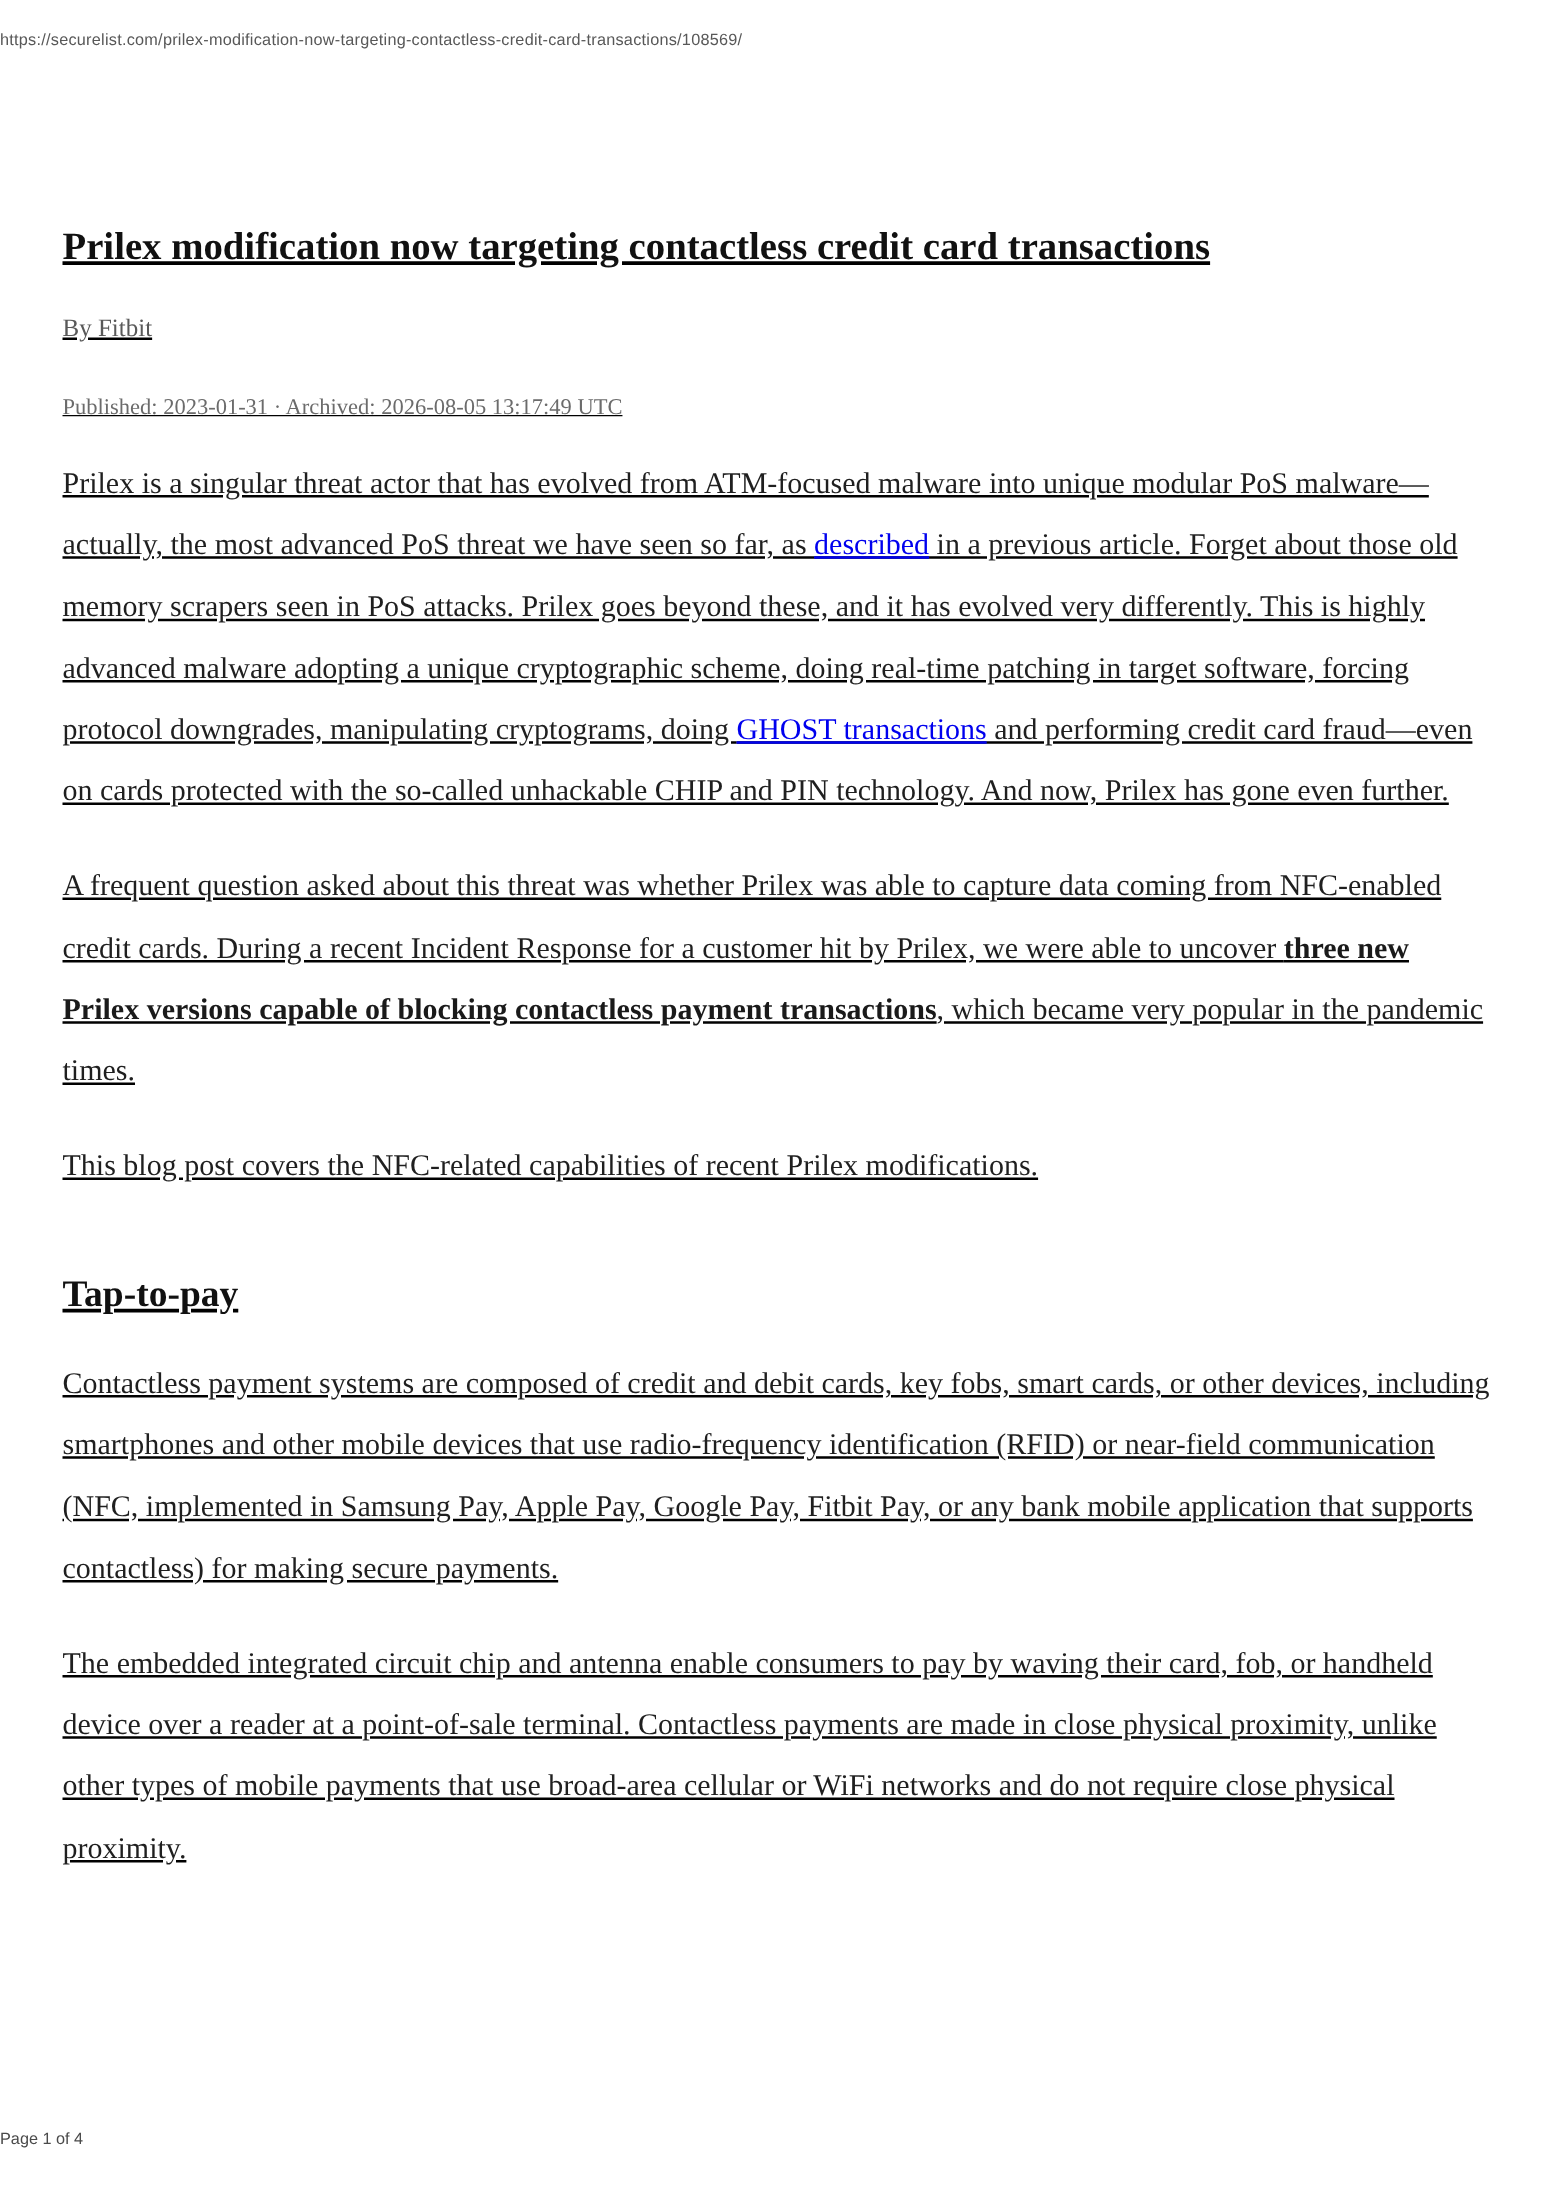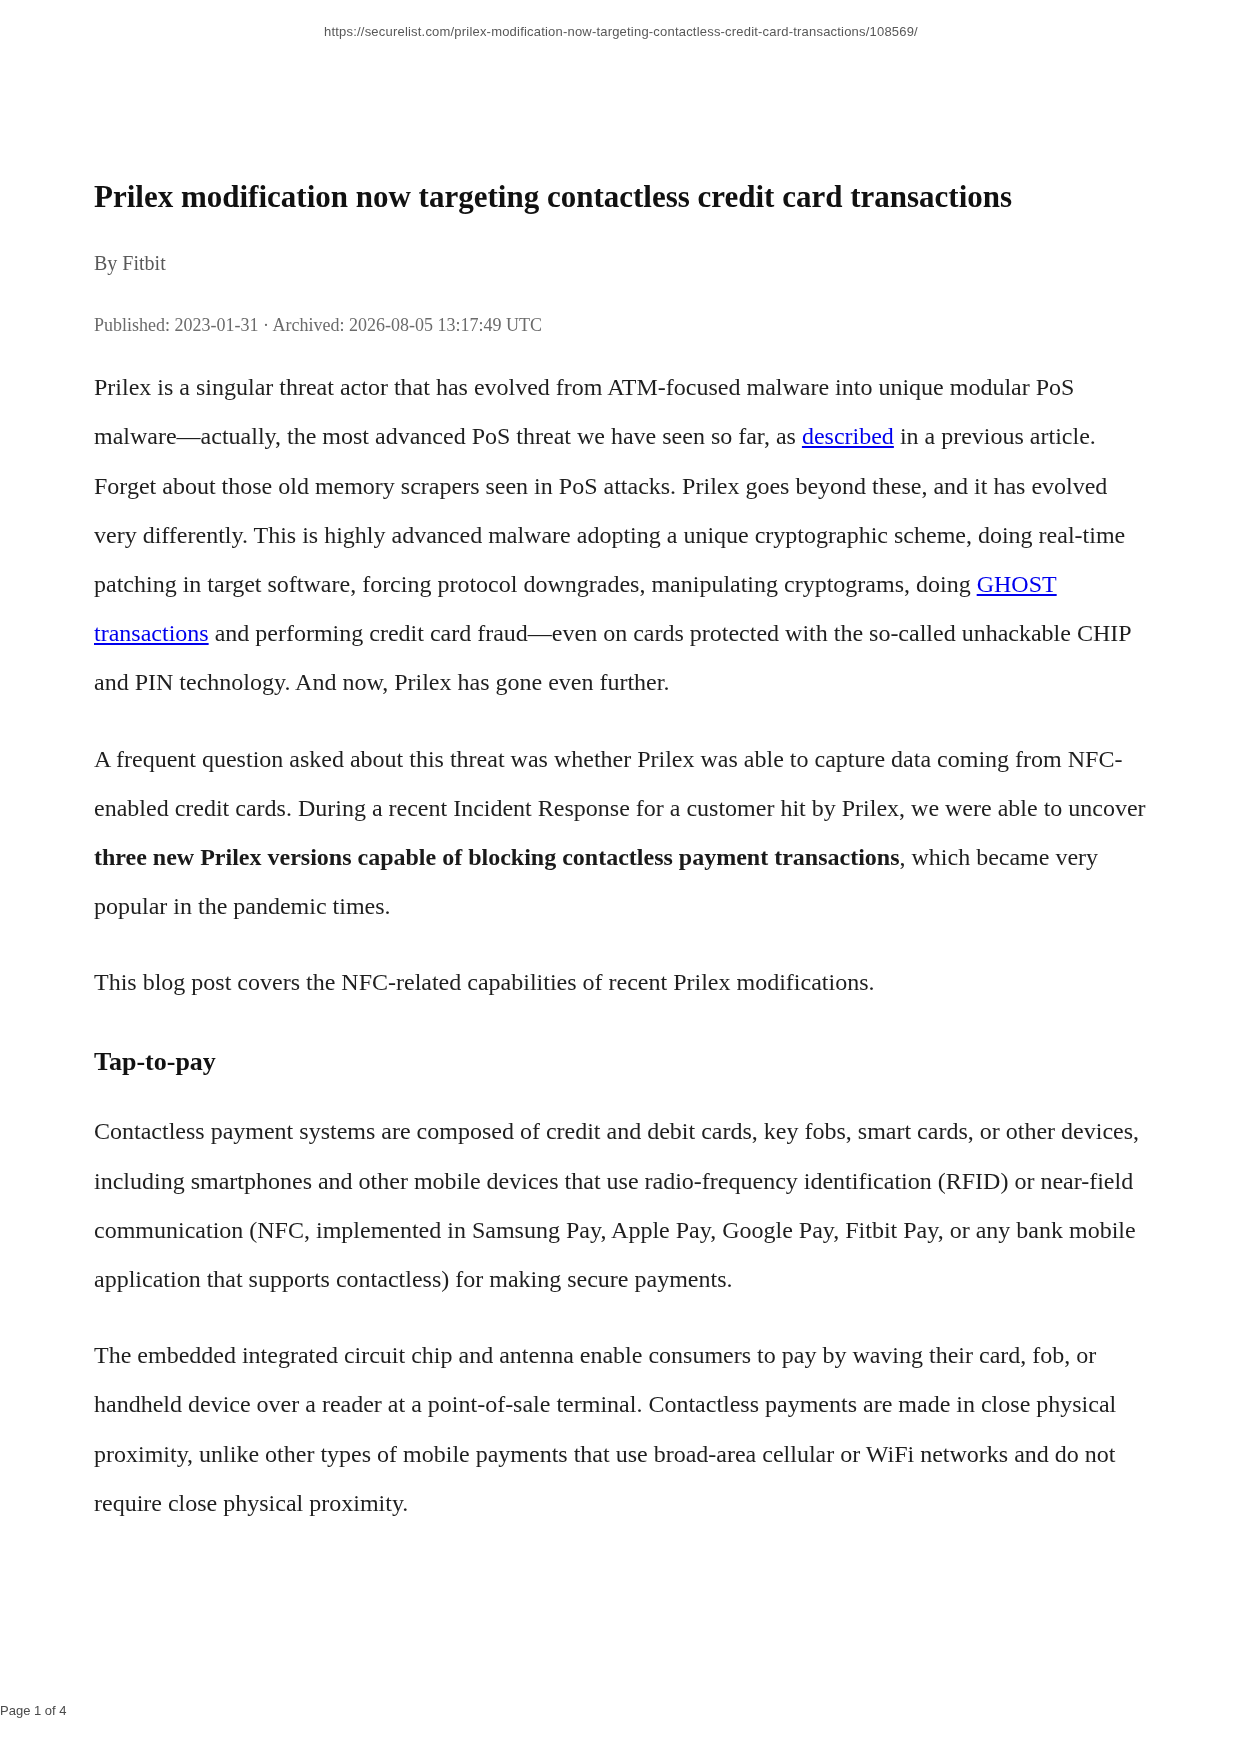--- a/index.html
+++ b/index.html
@@ -13,33 +13,33 @@
     background: #ffffff;
     overflow: hidden;
     margin: 0 auto;
   }
 
   .print-header {
     position: absolute;
     top: 24px;
     left: 0;
     width: 100%;
-    text-align: center;
     font-family: "Liberation Sans", "DejaVu Sans", sans-serif;
     font-size: 13px;
     letter-spacing: 0.2px;
     color: #585858;
   }
 
   .article {
     position: absolute;
     top: 0;
     left: 0;
     width: 100%;
-    padding: 0 94px;
+    padding: 0 50px;
+    text-decoration: underline;
   }
 
   h1.title {
     margin-top: 172px;
     max-width: 935px;
     font-size: 31px;
     font-weight: bold;
     line-height: 1.62;
     color: #111111;
   }
@@ -64,22 +64,22 @@
   }
   .body-p strong { font-weight: bold; color: #1a1a1a; }
 
   a.link {
     color: var(--link-color, #0000ee);
     text-decoration: underline;
     cursor: pointer;
   }
 
   h2.section-heading {
-    margin-top: 40px;
-    font-size: 26px;
+    margin-top: 61px;
+    font-size: 30px;
     font-weight: bold;
     color: #111111;
   }
   h2.section-heading + .body-p { margin-top: 30px; }
 
   .print-footer {
     position: absolute;
     bottom: 38px;
     left: 0;
     width: 100%;

